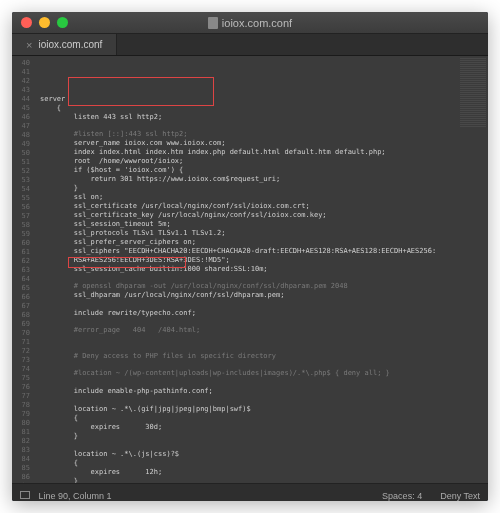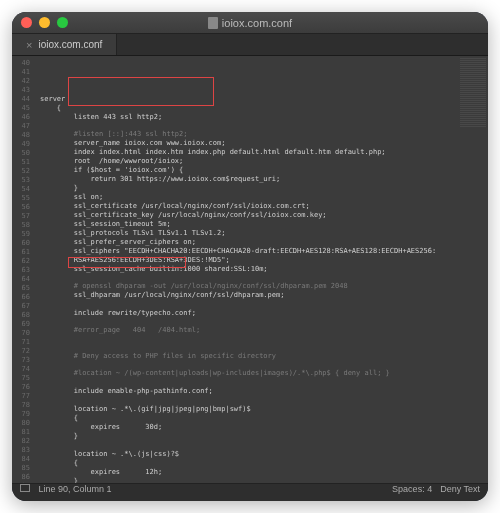--- a/index.html
+++ b/index.html
@@ -1,35 +1,35 @@
 <!DOCTYPE html>
 <html><head>
 <meta charset="utf-8">
 <style>
 * { margin: 0; padding: 0; box-sizing: border-box; }
 body { background: #fff; font-family: -apple-system, BlinkMacSystemFont, "Helvetica Neue", sans-serif; width: 500px; height: 513px; padding: 12px; }
-.window { width: 476px; height: 489px; background: #0f172a; border-radius: 14px; box-shadow: 0 4px 20px rgba(0,0,0,0.3); display: flex; flex-direction: column; overflow: hidden; }
+.window { width: 476px; height: 489px; background: #0f172a; border-radius: 2px; box-shadow: 0 4px 20px rgba(0,0,0,0.3); display: flex; flex-direction: column; overflow: hidden; }
 .titlebar { height: 22px; background: linear-gradient(#4a4a4a,#3c3c3c); display: flex; align-items: center; position: relative; border-bottom: 1px solid #222; }
 .traffic { display: flex; gap: 7px; margin-left: 9px; }
 .dot { width: 11px; height: 11px; border-radius: 50%; }
 .dot.red { background: #ff5f57; } .dot.yellow { background: #febc2e; } .dot.green { background: #28c840; }
 .title { position: absolute; left: 0; right: 0; text-align: center; color: #bbb; font-size: 11px; display: flex; align-items: center; justify-content: center; gap: 4px; }
 .file-ico { width: 10px; height: 12px; background: #888; border-radius: 1px; }
 .tabbar { height: 22px; background: #2e2e2e; display: flex; border-bottom: 1px solid #1a1a1a; }
 .tab { padding: 0 14px; font-size: 10px; color: #ccc; display: flex; align-items: center; background: #3b3b3b; border-right: 1px solid #222; gap: 6px; }
 .tab .x { color: #888; font-size: 11px; }
 .body { flex: 1; display: flex; background: #3b3b3b; overflow: hidden; position: relative; }
 .gutter { width: 22px; background: #3b3b3b; color: #6a6a6a; font-size: 7px; font-family: Menlo, monospace; text-align: right; padding: 3px 4px 0 0; line-height: 9px; }
 .code { flex: 1; font-family: Menlo, monospace; font-size: 7px; line-height: 9px; color: #d0d0d0; padding: 3px 0 0 6px; white-space: pre; position: relative; }
 .code .c { color: #7a7a7a; margin-top: 8px; }
 .hl { position: absolute; border: 1px solid #d44; pointer-events: none; }
 .minimap { position: absolute; right: 0; top: 0; width: 30px; height: 100%; background: #3b3b3b; }
 .minimap::before { content:""; position:absolute; top:2px; left:2px; right:2px; height:70px; background: repeating-linear-gradient(#555,#555 1px,#3b3b3b 1px,#3b3b3b 2px); opacity:0.5; }
-.statusbar { height: 18px; background: #2e2e2e; display: flex; align-items: flex-start; color: #aaa; font-size: 9px; padding: 0 8px; justify-content: space-between; border-top: 1px solid #222; }
-.status-right { display: flex; gap: 8px; }
+.statusbar { height: 18px; background: #2e2e2e; display: flex; align-items: flex-end; color: #aaa; font-size: 9px; padding: 0 8px; justify-content: space-between; border-top: 1px solid #222; }
+.status-right { display: flex; gap: 18px; }
 .icon-sq { width: 10px; height: 8px; border: 1px solid #888; display: inline-block; margin-right: 6px; }
 </style>
 </head>
 <body>
 
 <div class="window">
   <div class="titlebar">
     <div class="traffic">
       <div class="dot red"></div>
       <div class="dot yellow"></div>

